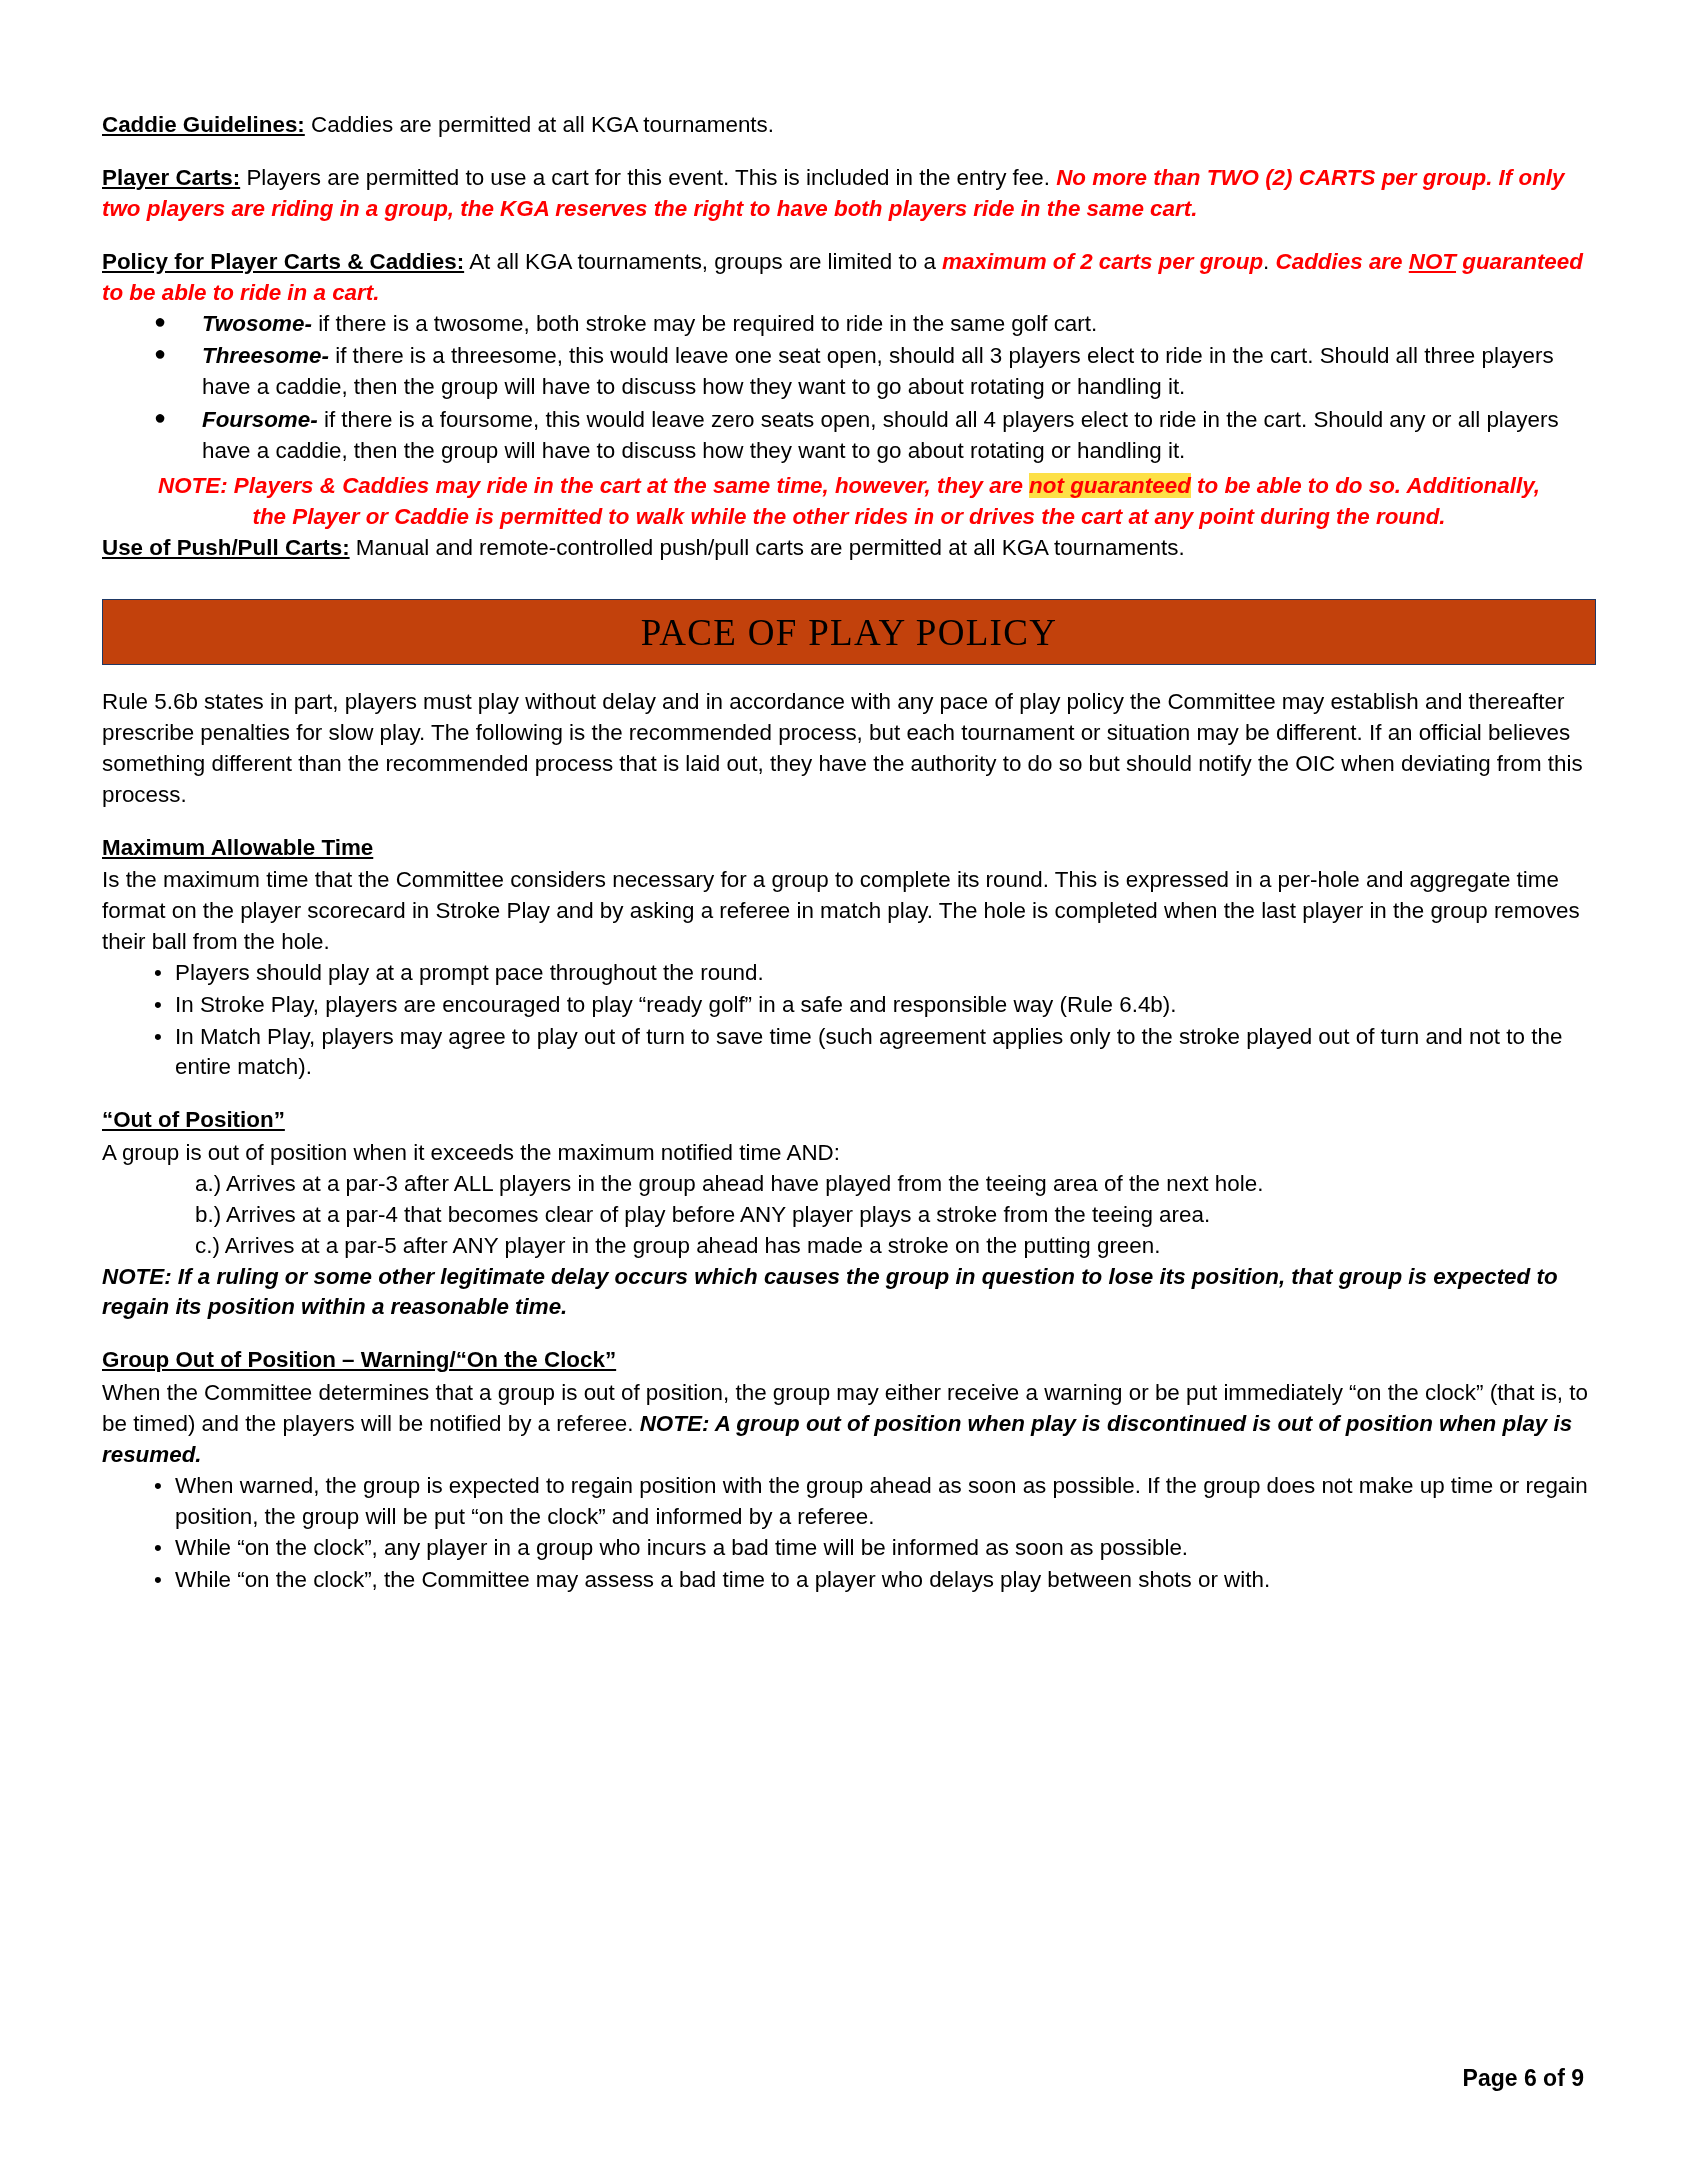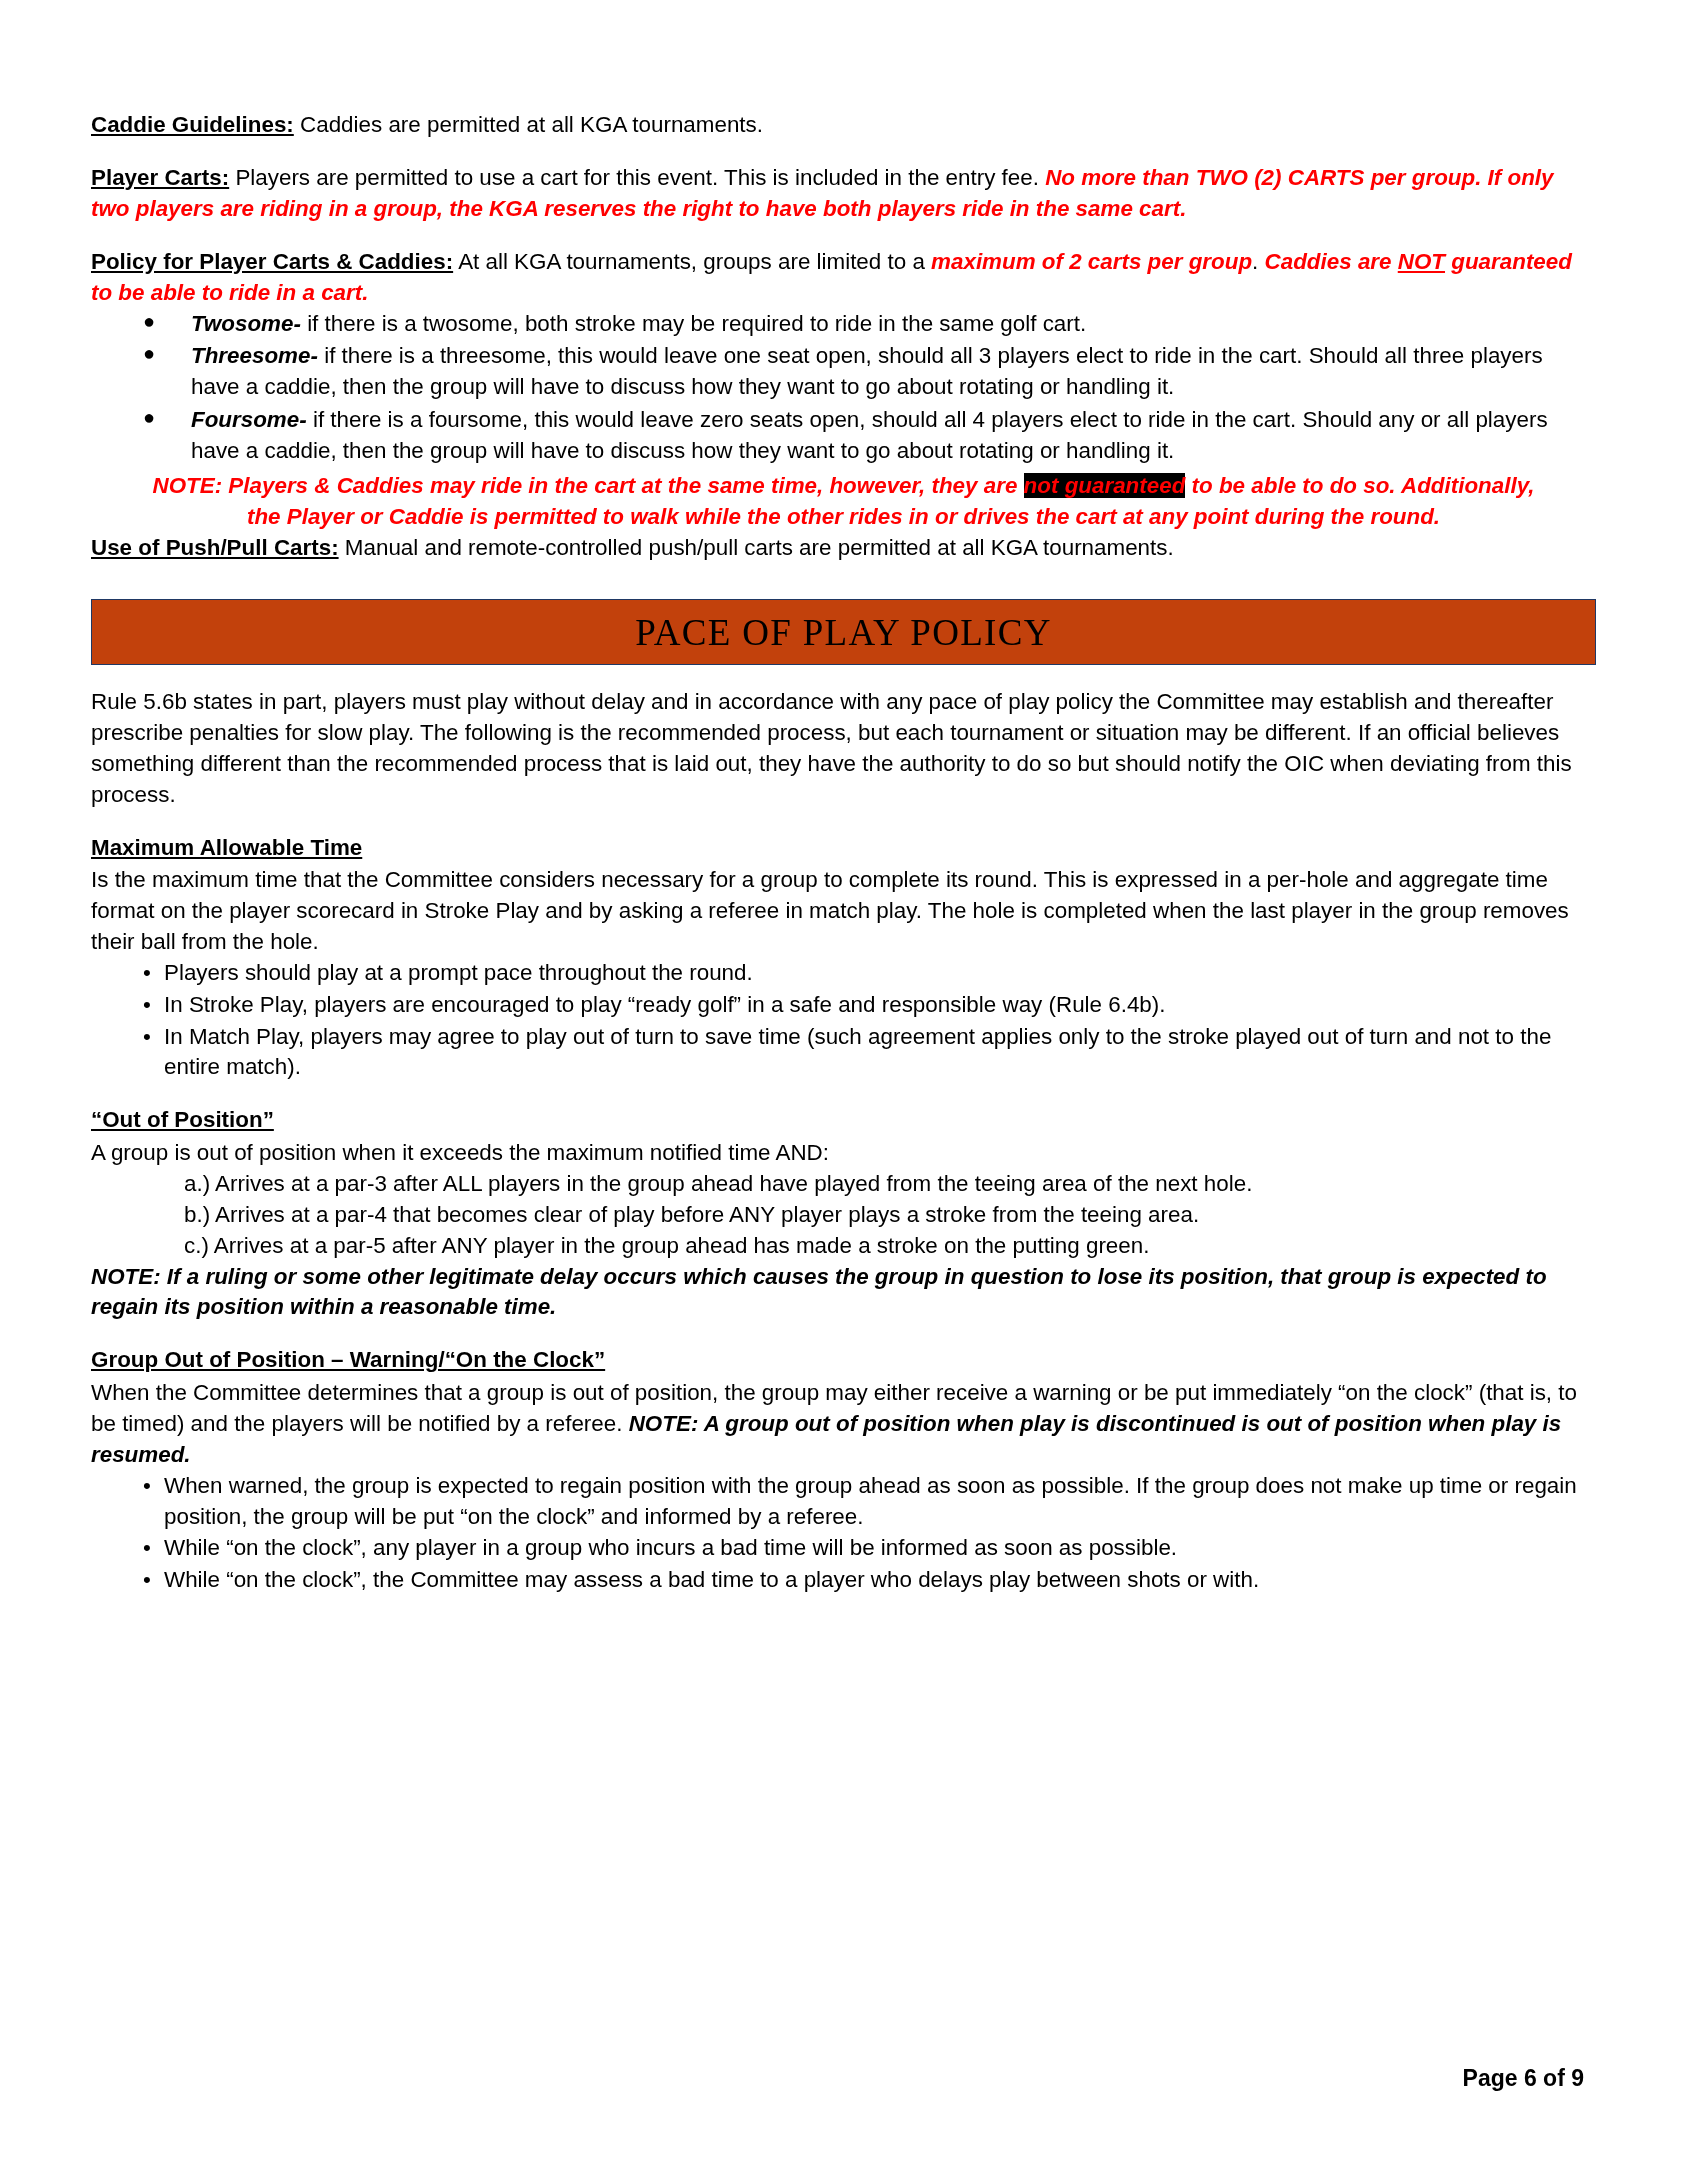--- a/index.html
+++ b/index.html
@@ -15,20 +15,21 @@
     width: 1687px;
     min-height: 2183px;
     background: #ffffff;
     box-sizing: border-box;
     padding: 110px 91px 51px 91px;
     position: relative;
   }
   .doc {
     font-size: 22.4px;
     line-height: 1.38;
+    margin-left: 11px;
   }
   p {
     margin: 0;
   }
   .para {
     margin-bottom: 22px;
   }
   .tight {
     margin-bottom: 0;
   }
@@ -38,21 +39,21 @@
   .b {
     font-weight: bold;
   }
   .i {
     font-style: italic;
   }
   .red {
     color: #ff0000;
   }
   .hl {
-    background: #000000;
+    background: #fde047;
   }
   .bullets {
     margin: 0;
     padding: 0;
     list-style: none;
   }
   .bullets li {
     position: relative;
     padding-left: 100px;
     margin-bottom: 1.7px;

